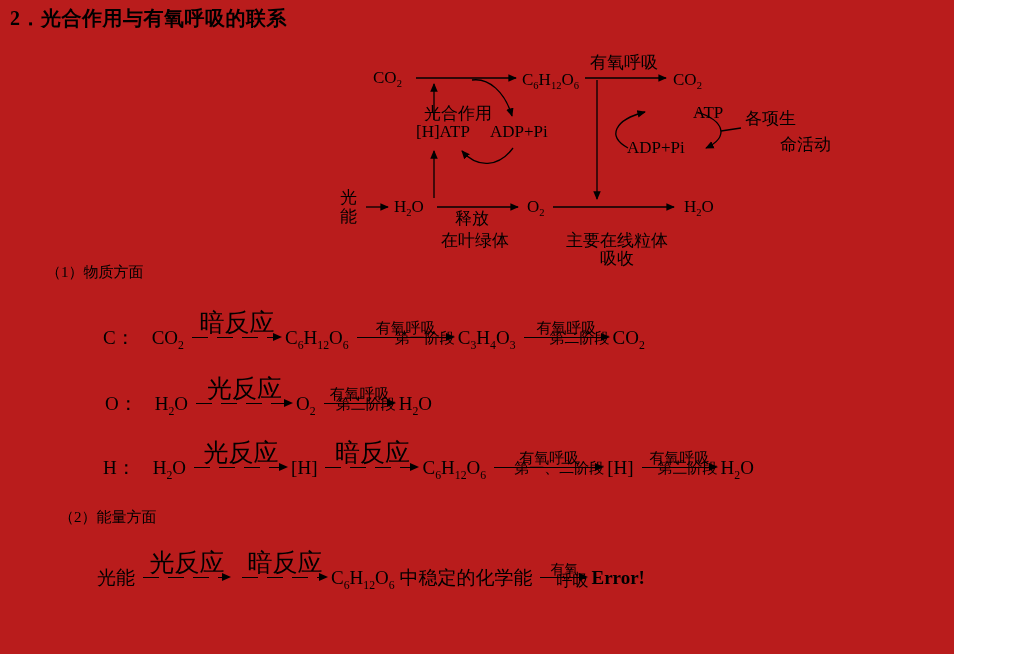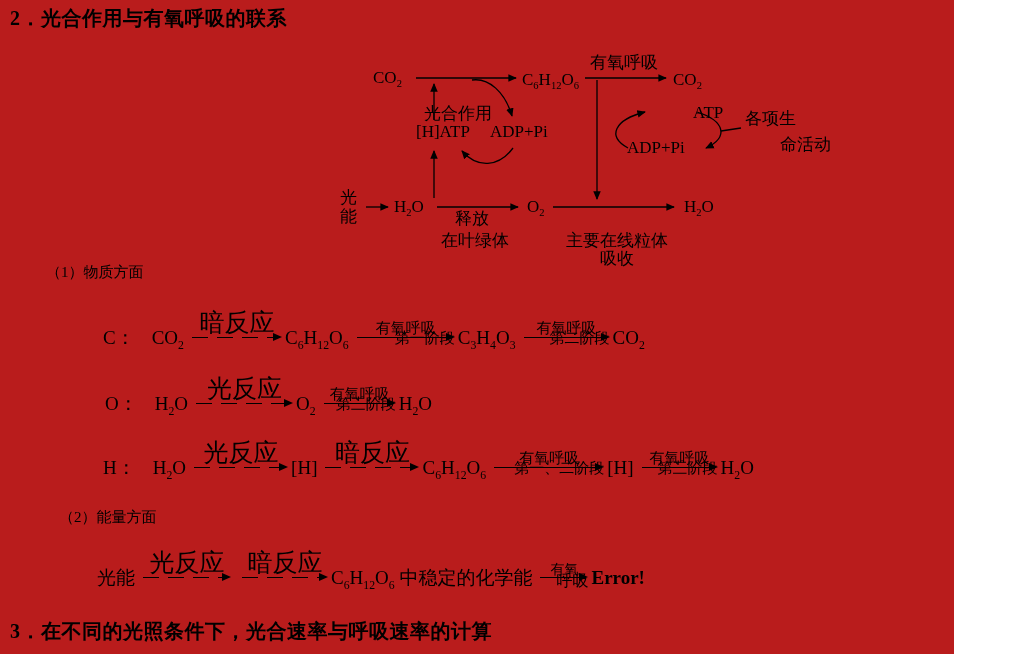--- a/index.html
+++ b/index.html
@@ -175,16 +175,15 @@
     <span>C<sub>6</sub>H<sub>12</sub>O<sub>6</sub> 中稳定的化学能</span>
     <span class="arr sm" style="width:48px;">
       <span class="t">有氧</span>
       <span class="line"></span>
       <span class="head"></span>
       <span class="b">呼吸</span>
     </span>
     <span class="bold">Error!</span>
   </div>
 
-  <div class="abs h-main" style="left:10px;top:618px;">3．在不同的光照条件下，光合速率与呼吸速率的计算</div>
 
 
 </div>
 
 </body></html>

